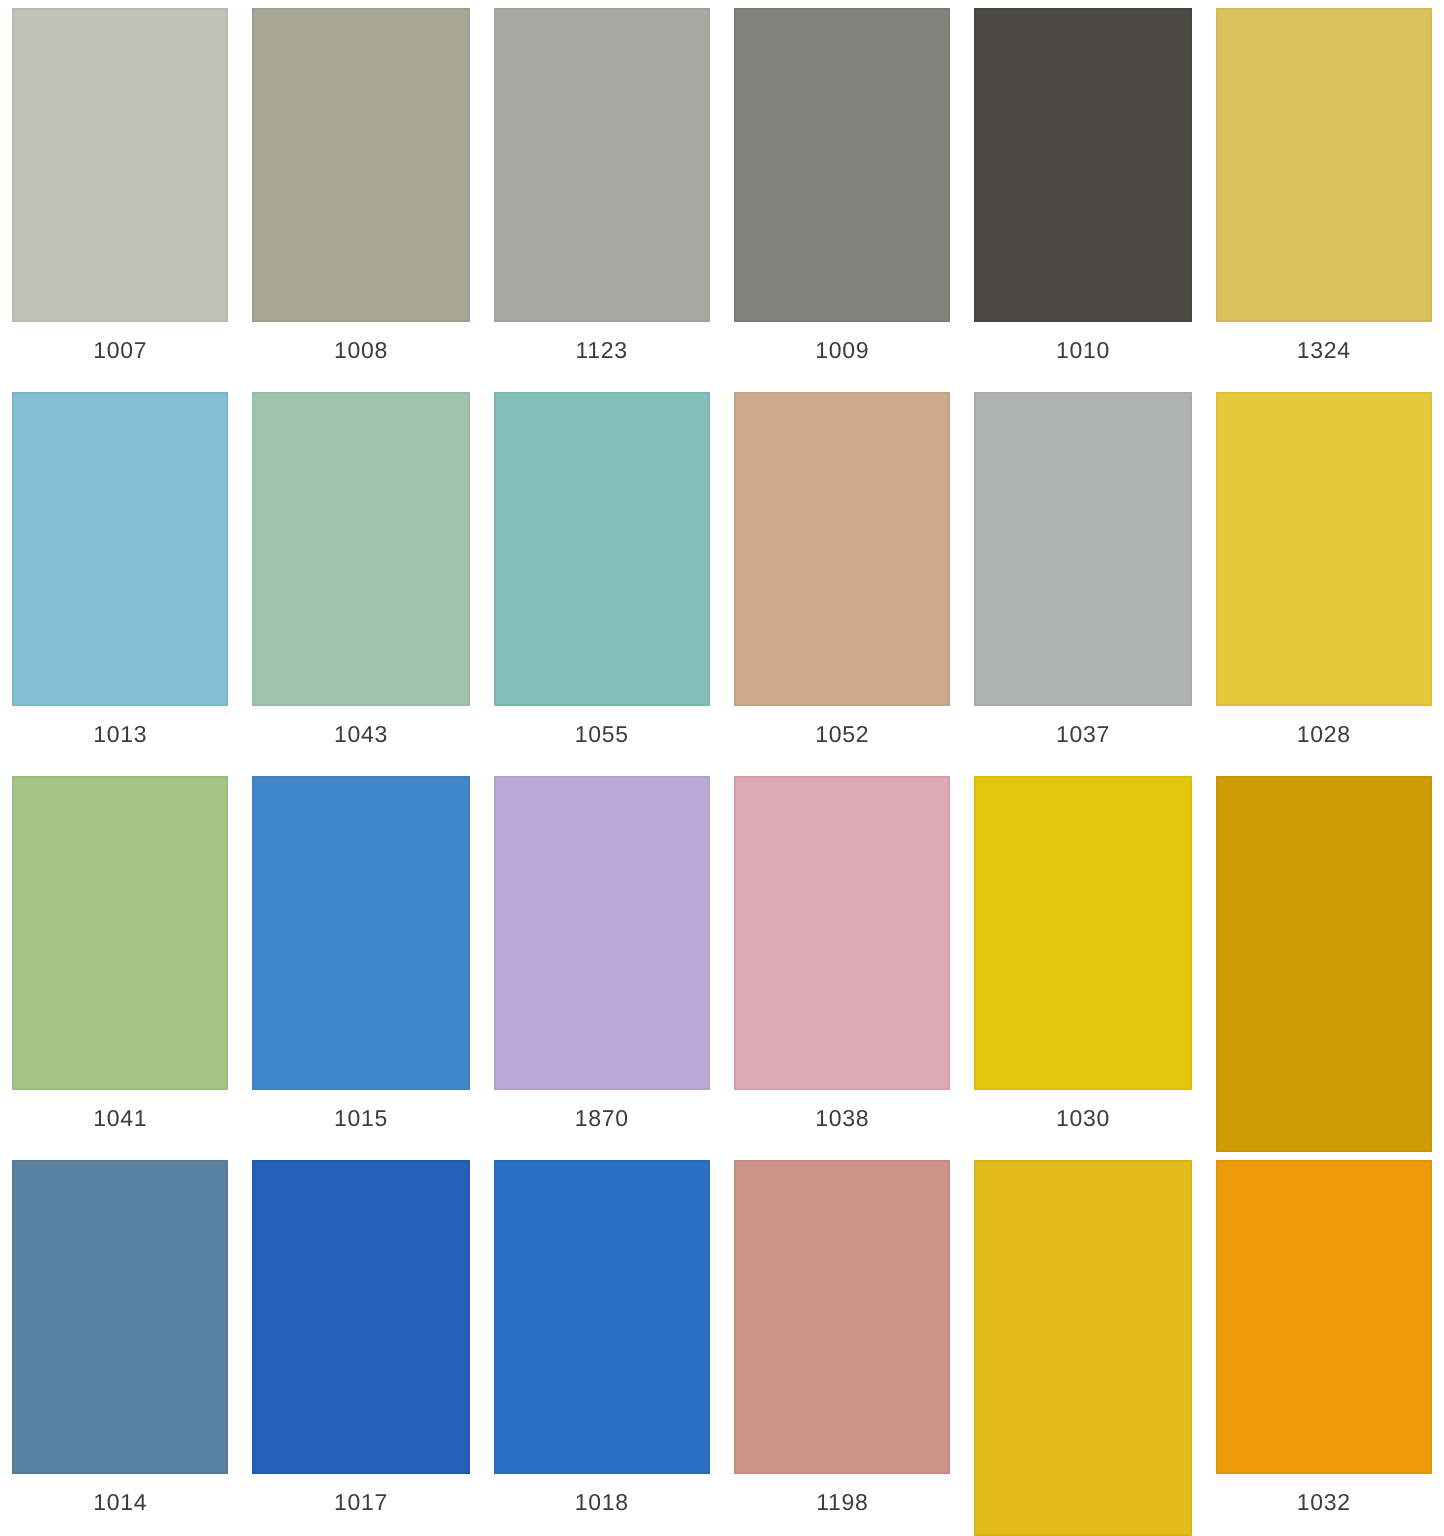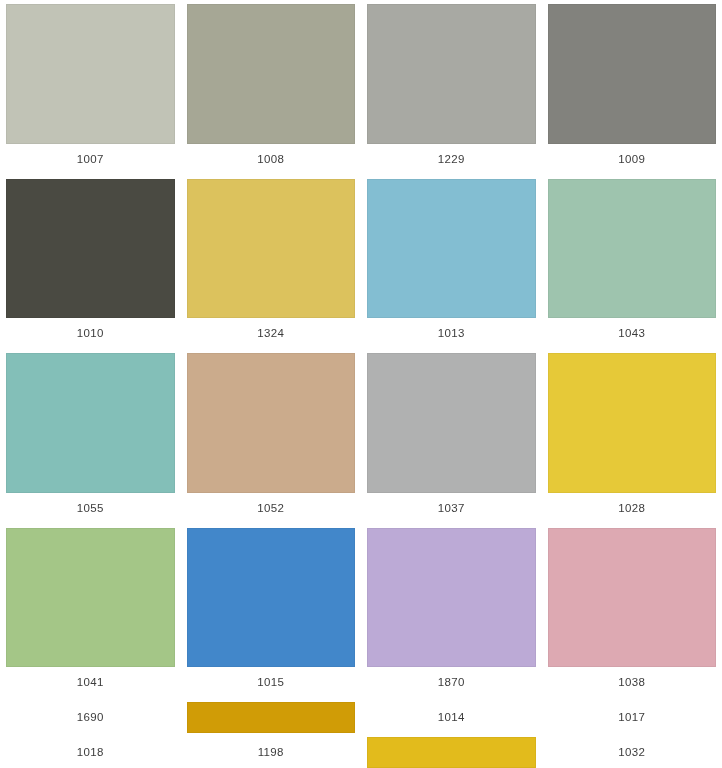--- a/index.html
+++ b/index.html
@@ -13,21 +13,21 @@
     height: 768px;
     overflow: hidden;
     font-family: "Liberation Sans", sans-serif;
     -webkit-font-smoothing: antialiased;
   }
 
   #palette-grid {
     width: 722px;
     height: 768px;
     display: grid;
-    grid-template-columns: repeat(4, 1fr);
+    grid-template-columns: repeat(6, 1fr);
     grid-template-rows: repeat(4, 1fr);
     background: #ffffff;
     box-sizing: border-box;
   }
 
   .swatch-cell {
     position: relative;
     display: flex;
     flex-direction: column;
     align-items: stretch;
@@ -65,21 +65,21 @@
     <div class="swatch-cell">
       <div class="swatch-chip" style="background-color: rgb(193, 195, 182);"></div>
       <div class="swatch-label">1007</div>
     </div>
     <div class="swatch-cell">
       <div class="swatch-chip" style="background-color: rgb(166, 167, 149);"></div>
       <div class="swatch-label">1008</div>
     </div>
     <div class="swatch-cell">
       <div class="swatch-chip" style="background-color: rgb(168, 169, 163);"></div>
-      <div class="swatch-label">1229</div>
+      <div class="swatch-label">1123</div>
     </div>
     <div class="swatch-cell">
       <div class="swatch-chip" style="background-color: rgb(130, 130, 125);"></div>
       <div class="swatch-label">1009</div>
     </div>
     <div class="swatch-cell">
       <div class="swatch-chip" style="background-color: rgb(74, 74, 66);"></div>
       <div class="swatch-label">1010</div>
     </div>
     <div class="swatch-cell">
@@ -121,21 +121,21 @@
     <div class="swatch-cell">
       <div class="swatch-chip" style="background-color: rgb(188, 170, 214);"></div>
       <div class="swatch-label">1870</div>
     </div>
     <div class="swatch-cell">
       <div class="swatch-chip" style="background-color: rgb(221, 169, 178);"></div>
       <div class="swatch-label">1038</div>
     </div>
     <div class="swatch-cell">
       <div class="swatch-chip" style="background-color: rgb(226, 200, 12);"></div>
-      <div class="swatch-label">1690</div>
+      <div class="swatch-label">1030</div>
     </div>
     <div class="swatch-cell">
       <div class="swatch-chip" style="background-color: rgb(208, 156, 6);"></div>
     </div>
     <div class="swatch-cell">
       <div class="swatch-chip" style="background-color: rgb(91, 130, 160);"></div>
       <div class="swatch-label">1014</div>
     </div>
     <div class="swatch-cell">
       <div class="swatch-chip" style="background-color: rgb(37, 96, 189);"></div>

